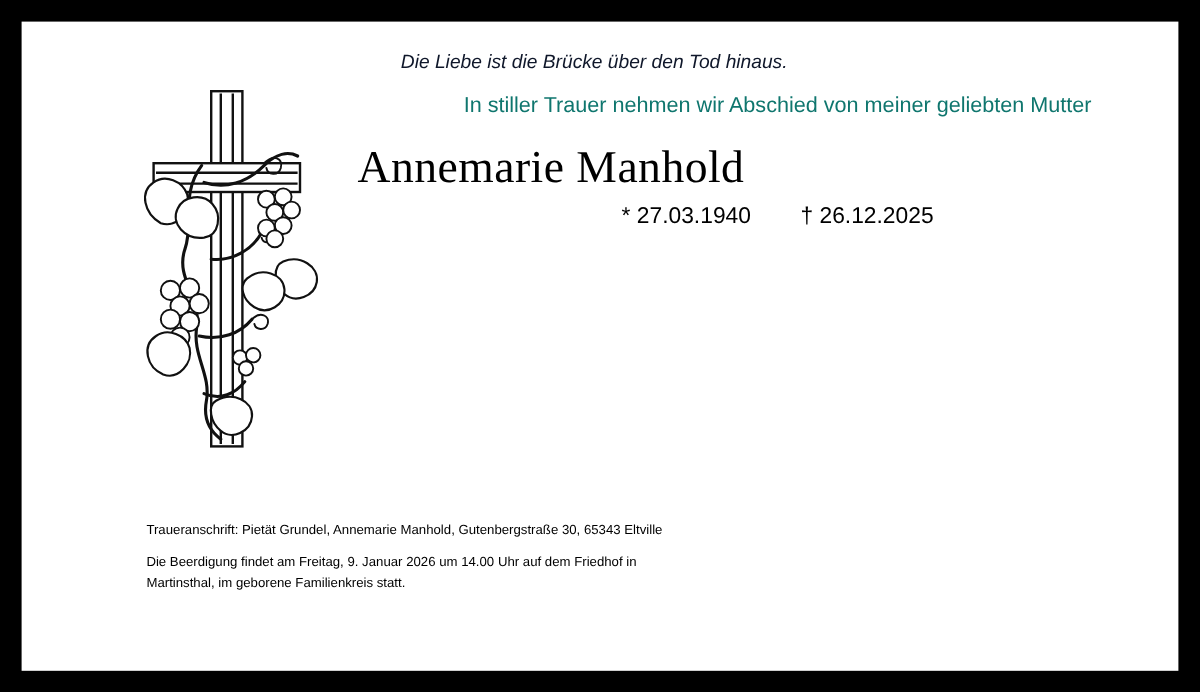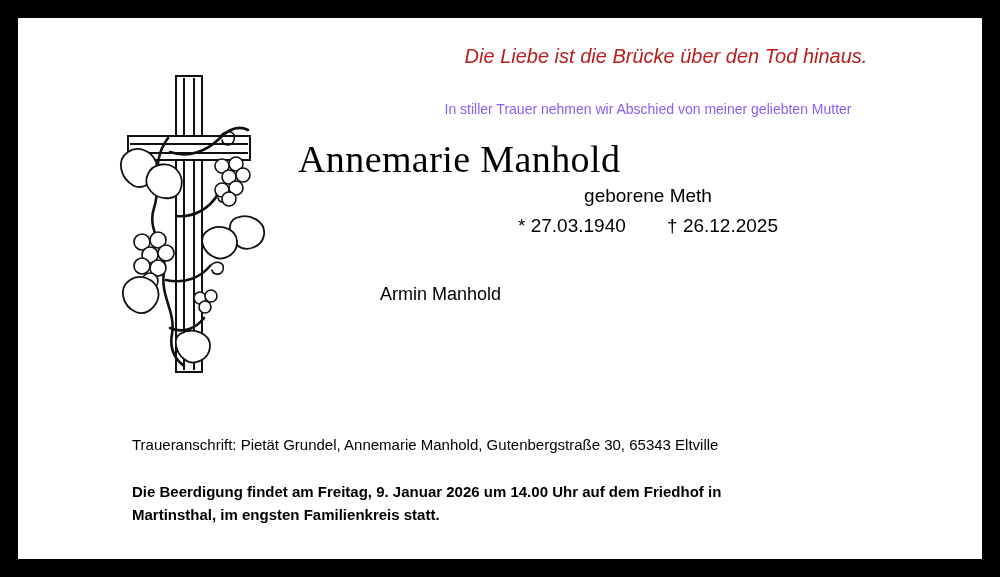--- a/index.html
+++ b/index.html
@@ -41,35 +41,34 @@
 
   
   .text-col {
     position: absolute;
     left: 280px;
     top: 24px;
     width: 700px;
   }
 
   .verse {
-    text-align: center;
     font-style: italic;
-    font-size: 20px;
+    font-size: 16px;
     line-height: 1.42;
-    color: #b91c1c;
+    color: #0f172a;
     padding-left: 22px;
   }
   .verse div { white-space: nowrap; }
   .verse .line1 { margin-left: 14px; }
 
   .intro {
-    margin-top: 31px;
+    margin-top: 12px;
     text-align: center;
-    font-size: 14px;
-    color: #8b5cf6;
+    font-size: 18px;
+    color: #0f766e;
     white-space: nowrap;
   }
 
   .name {
     margin-top: 20px;
     font-size: 38px;
     letter-spacing: 0.4px;
     color: #000;
     font-weight: 400;
     font-family: "Liberation Serif", serif;
@@ -93,31 +92,30 @@
     font-size: 18px;
     line-height: 1.55;
     color: #000;
     padding-left: 82px;
   }
   .mourners .indent { padding-left: 14px; }
 
   
   .footer {
     position: absolute;
-    left: 114px;
+    left: 104px;
     top: 418px;
     width: 830px;
-    font-size: 15px;
+    font-size: 11px;
     color: #000;
   }
   .footer .addr { white-space: nowrap; }
   .footer .funeral {
-    margin-top: 27px;
+    margin-top: 13px;
     line-height: 1.55;
-    font-weight: bold;
   }
   .footer .funeral span { display: block; }
 </style>
 </head>
 <body>
 
 <div class="obituary-frame">
   <div class="obituary-card">
 
     <div class="emblem">
@@ -184,34 +182,32 @@
     <div class="text-col">
 
       <div class="verse">
         <div class="line1">Die Liebe ist die Brücke über den Tod hinaus.</div>
       </div>
 
       <div class="intro">In stiller Trauer nehmen wir Abschied von meiner geliebten Mutter</div>
 
       <div class="name">Annemarie Manhold</div>
 
-      <div class="maiden">geborene Meth</div>
 
       <div class="dates">
         <span class="birth">* 27.03.1940</span>
         <span class="death">† 26.12.2025</span>
       </div>
 
       <div class="mourners">
-        <div>Armin Manhold</div>
       </div>
     </div>
 
     <div class="footer">
       <div class="addr">Traueranschrift: Pietät Grundel, Annemarie Manhold, Gutenbergstraße 30, 65343 Eltville</div>
       <div class="funeral">
         <span>Die Beerdigung findet am Freitag, 9. Januar 2026 um 14.00 Uhr auf dem Friedhof in</span>
-        <span>Martinsthal, im engsten Familienkreis statt.</span>
+        <span>Martinsthal, im geborene Familienkreis statt.</span>
       </div>
     </div>
 
   </div>
 </div>
 
 </body></html>

